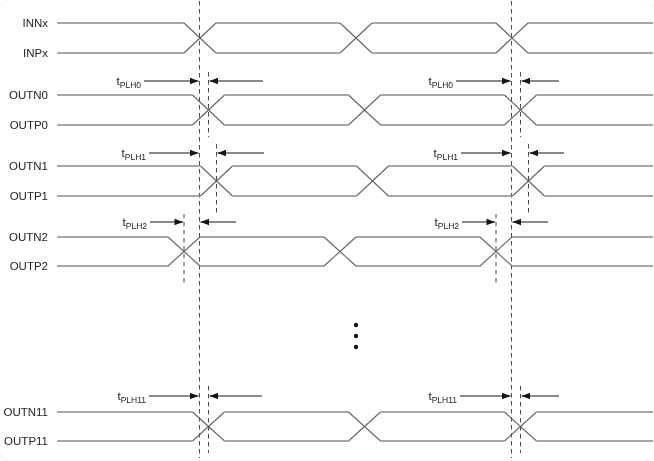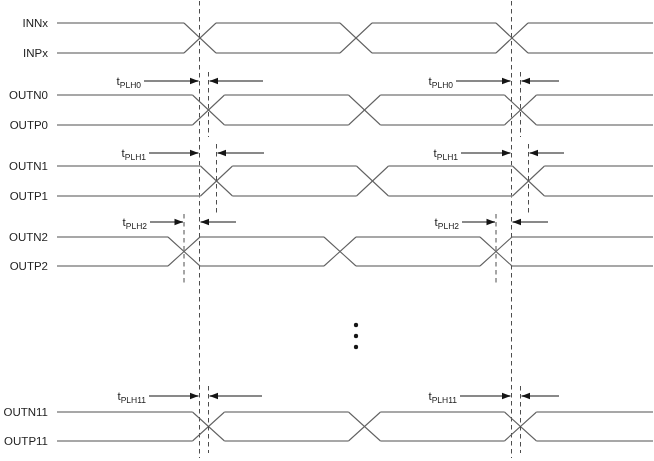--- a/index.html
+++ b/index.html
@@ -1,18 +1,19 @@
 <!DOCTYPE html>
 <html><head>
 <meta charset="utf-8">
 <style>
   html,body{margin:0;padding:0;background:#ffffff;}
   .stage{
     position:relative;width:654px;height:461px;background:#f0abfc;overflow:hidden;
     font-family:"Liberation Sans", sans-serif;
+    border-radius:9px;
   }
   svg{display:block;}
   text{font-family:"Liberation Sans", sans-serif;}
 </style>
 </head>
 <body>
 
 <div class="stage">
   <svg id="diagram" width="654" height="461" viewBox="0 0 654 461" style="background: rgb(255, 255, 255);">
       <line x1="199.5" y1="1" x2="199.5" y2="458" stroke="#4d4d4d" stroke-width="1" stroke-dasharray="4.5,3.5"></line>

